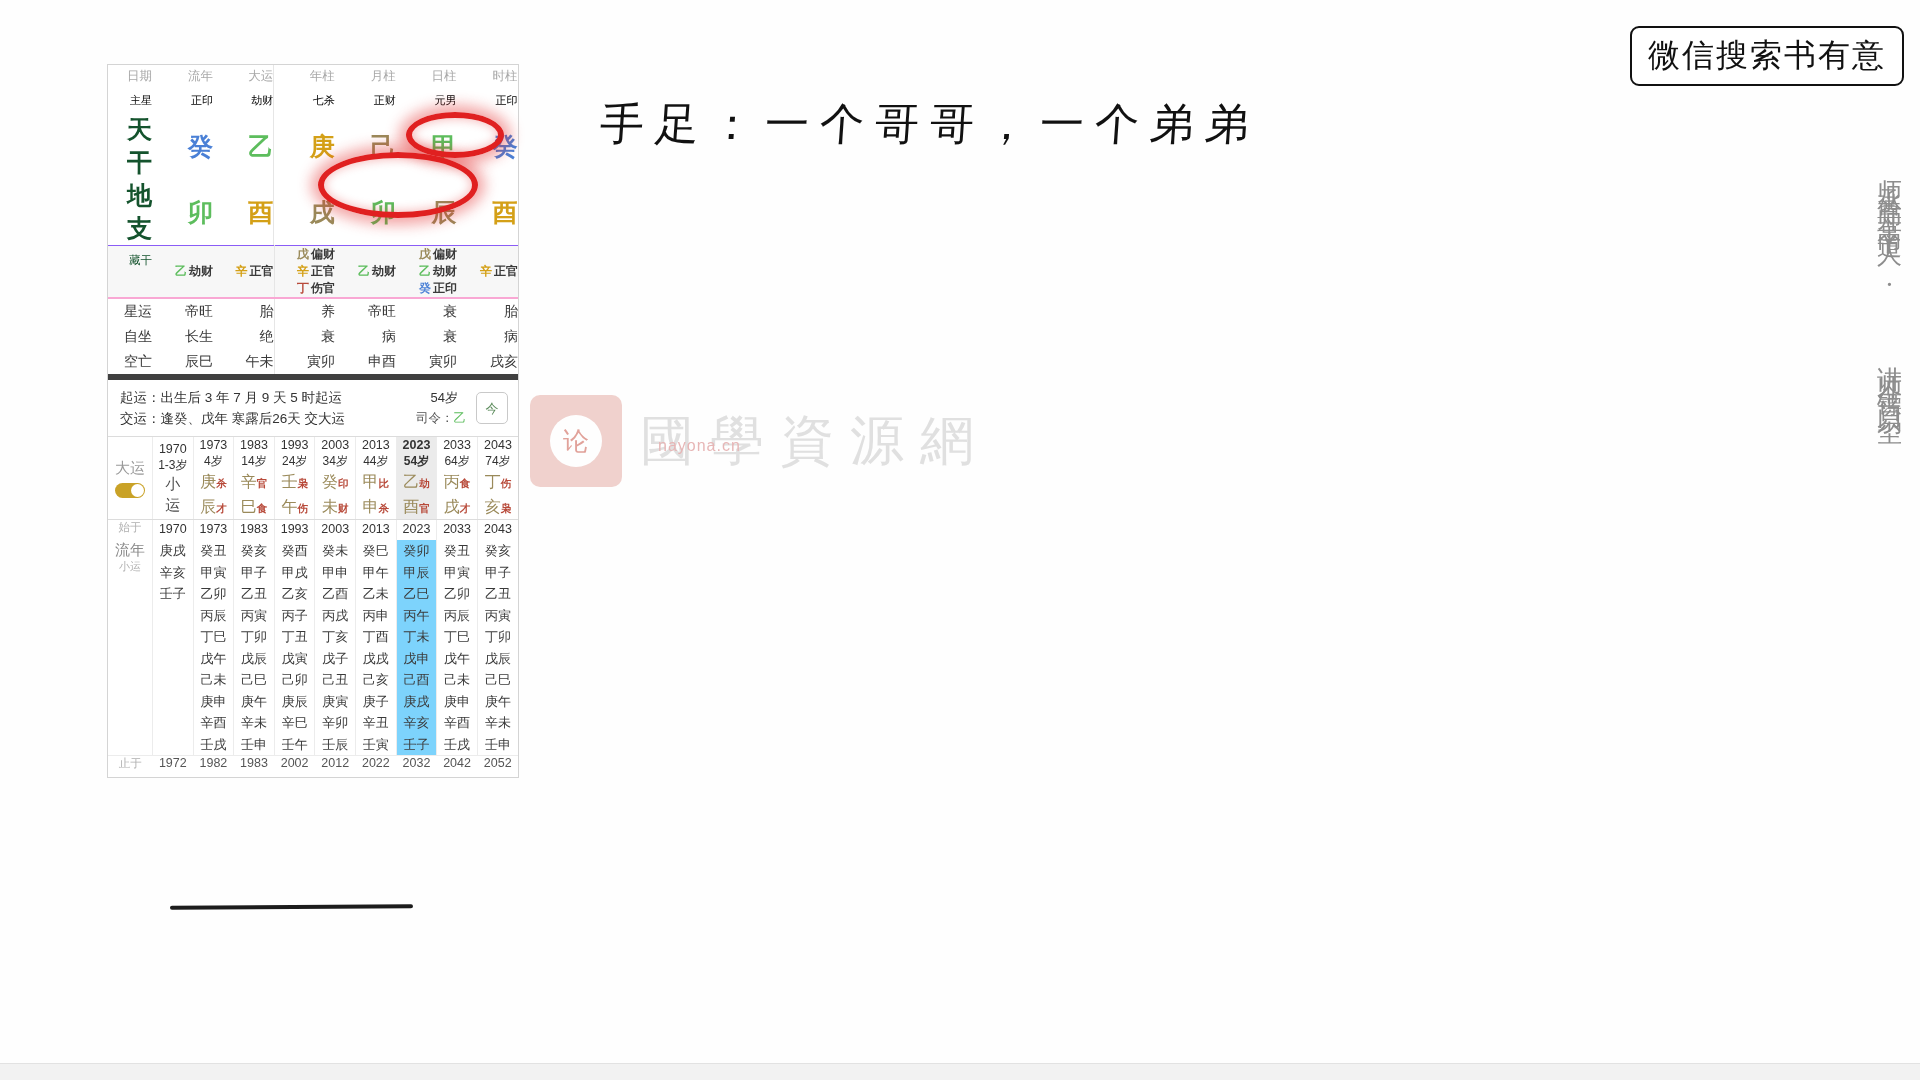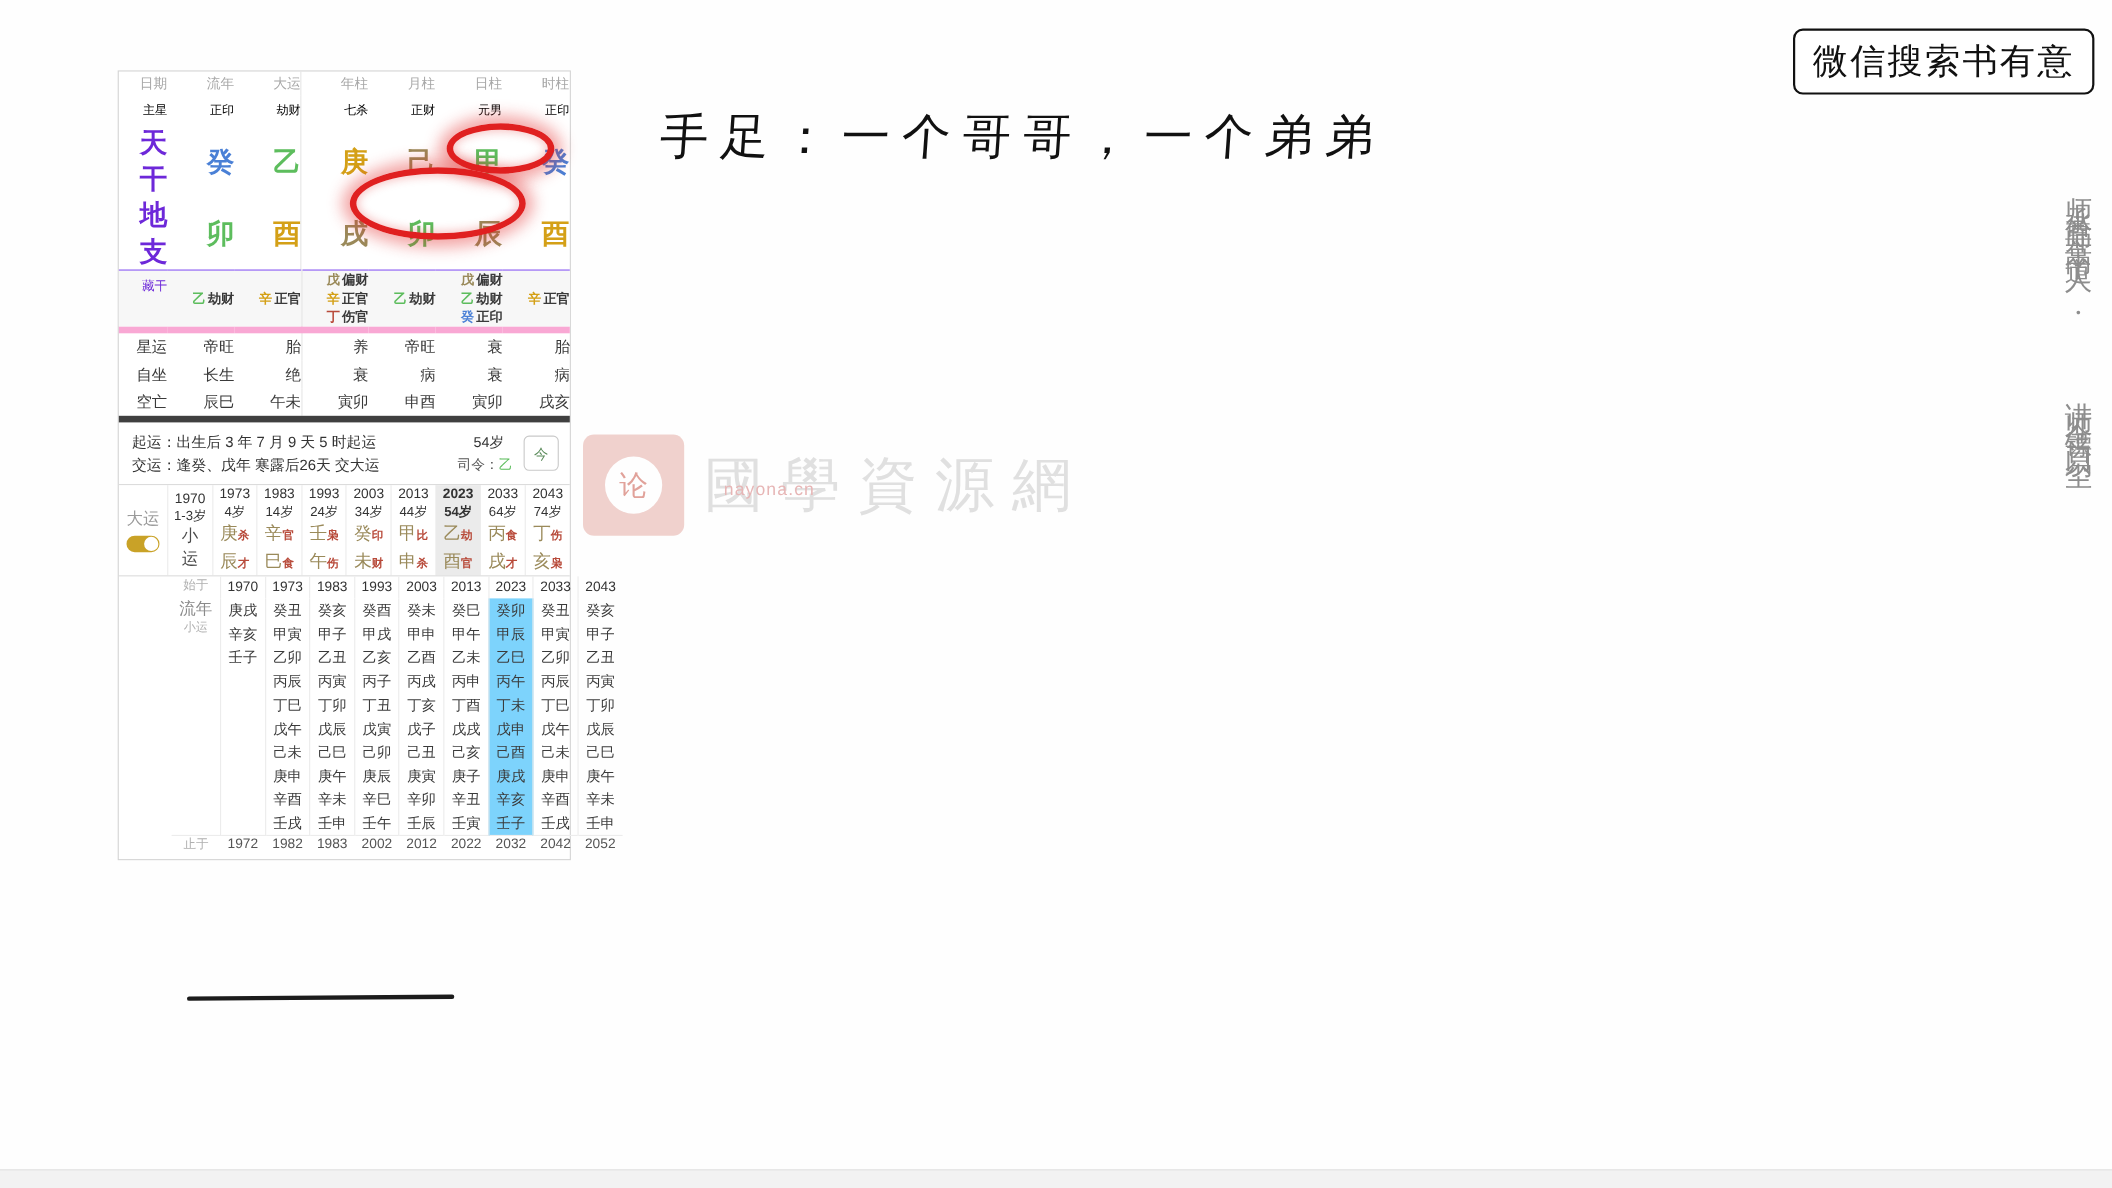--- a/index.html
+++ b/index.html
@@ -15,21 +15,21 @@
   
   .bazi{
     position:absolute;left:107px;top:64px;width:412px;
     border:1px solid #d4d4d4;background:#fff;
     box-sizing:border-box;
     font-size:13px;color:#333;
   }
   table.grid{border-collapse:collapse;width:100%;table-layout:fixed;}
   table.grid td{padding:0;text-align:right;vertical-align:middle;}
 
-  .lbl{color:#6d28d9;font-size:11.5px;width:44px;}
+  .lbl{color:#14532d;font-size:11.5px;width:44px;}
   .sep-col{border-right:1px solid #e6e6e6;}
 
   .r-head td{height:22px;color:#a8a8a8;font-size:12.5px;}
   .r-zhuxing td{height:26px;font-size:11px;color:#000000;}
   .r-tiangan td{height:40px;font-size:25px;font-weight:600;}
   .r-dizhi td{height:40px;font-size:25px;font-weight:600;}
 
   .band{background:#f7f7f7;}
   .r-canggan td{vertical-align:top;padding-top:5px;padding-bottom:5px;}
   .cg-line{font-size:12px;line-height:17px;white-space:nowrap;}
@@ -64,21 +64,21 @@
   .dy-cell.sel{background:#ebebeb;}
   .dy-year{font-size:12.5px;color:#333;line-height:16px;}
   .dy-age{font-size:12px;color:#333;line-height:16px;}
   .dy-sel .dy-year,.dy-sel .dy-age{font-weight:700;}
   .dy-gz{font-size:16px;line-height:21px;margin-top:2px;white-space:nowrap;}
   .dy-gz .ss{font-size:10.5px;font-weight:600;}
   .dy-xiao{font-size:15px;line-height:21px;color:#4a4a4a;}
 
   
   .liunian{border-top:1px solid #dcdcdc;}
-  table.ln-t{border-collapse:collapse;width:100%;table-layout:fixed;margin-left:48px;}
+  table.ln-t{border-collapse:collapse;width:100%;table-layout:fixed;}
   table.ln-t td{text-align:center;padding:0;vertical-align:top;}
   .ln-side{width:44px;color:#9a9a9a;font-size:12px;vertical-align:middle;}
   .ln-side .big{font-size:15px;line-height:19px;color:#8a8a8a;}
   .ln-side .sm{font-size:11px;color:#b0b0b0;}
   .ln-hdr{font-size:11.5px;color:#b0b0b0;height:20px;vertical-align:middle;}
   .ln-col{border-left:1px solid #ececec;}
   .ln-col.sel{background:#7dd3fc;}
   .ln-yr{font-size:12.5px;color:#333;line-height:18px;height:18px;}
   .ln-gz{font-size:13px;color:#3a3a3a;line-height:21.5px;white-space:nowrap;}
   .ln-foot td{font-size:12.5px;color:#555;height:21px;vertical-align:middle;border-top:1px solid #ececec;}
@@ -202,21 +202,21 @@
           <div class="cg-line"><span class="g c-wood">乙</span><span class="t">劫财</span></div>
           <div class="cg-line"><span class="g c-water">癸</span><span class="t">正印</span></div>
         </td>
         <td>
           <div class="cg-line"><span class="g c-metal">辛</span><span class="t">正官</span></div>
         </td>
       </tr>
     </tbody>
       </table>
 
-    <table class="grid" style="border-top:6px solid #f9a8d4;">
+    <table class="grid" style="border-top:2px solid #f9a8d4;">
       <tbody>
           <tr class="r-xingyun">
         <td class="lbl">星运</td>
         <td>帝旺</td>
         <td class="sep-col">胎</td>
         <td>养</td>
         <td>帝旺</td>
         <td>衰</td>
         <td>胎</td>
       </tr>

